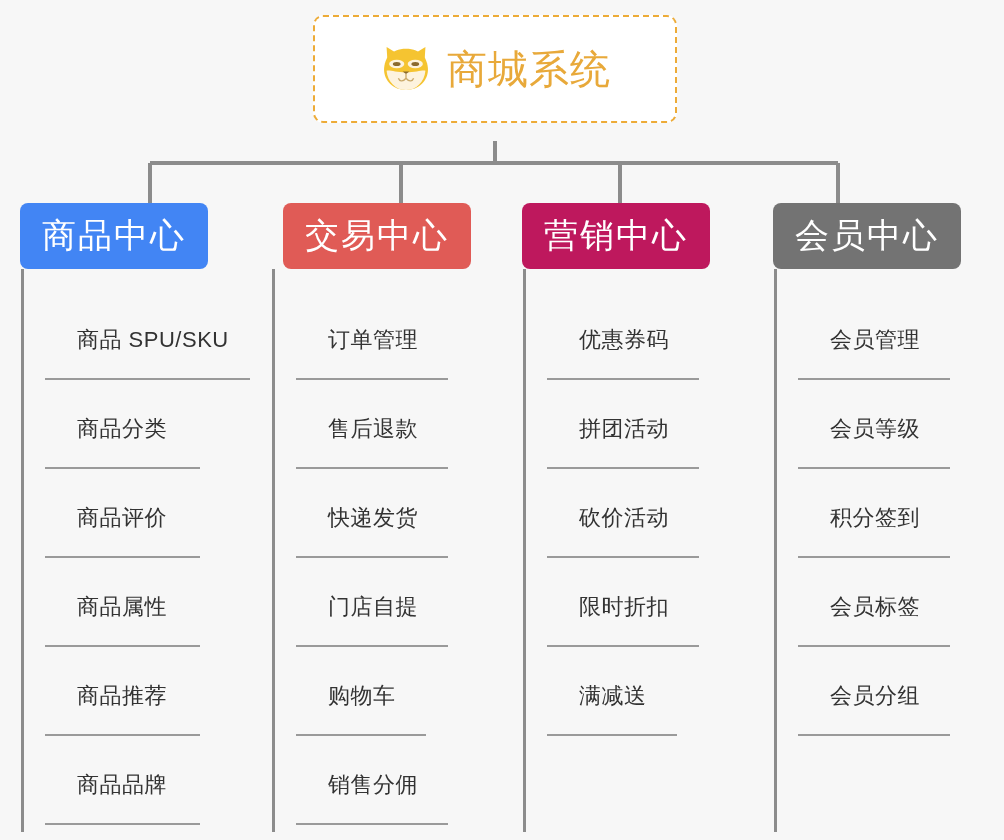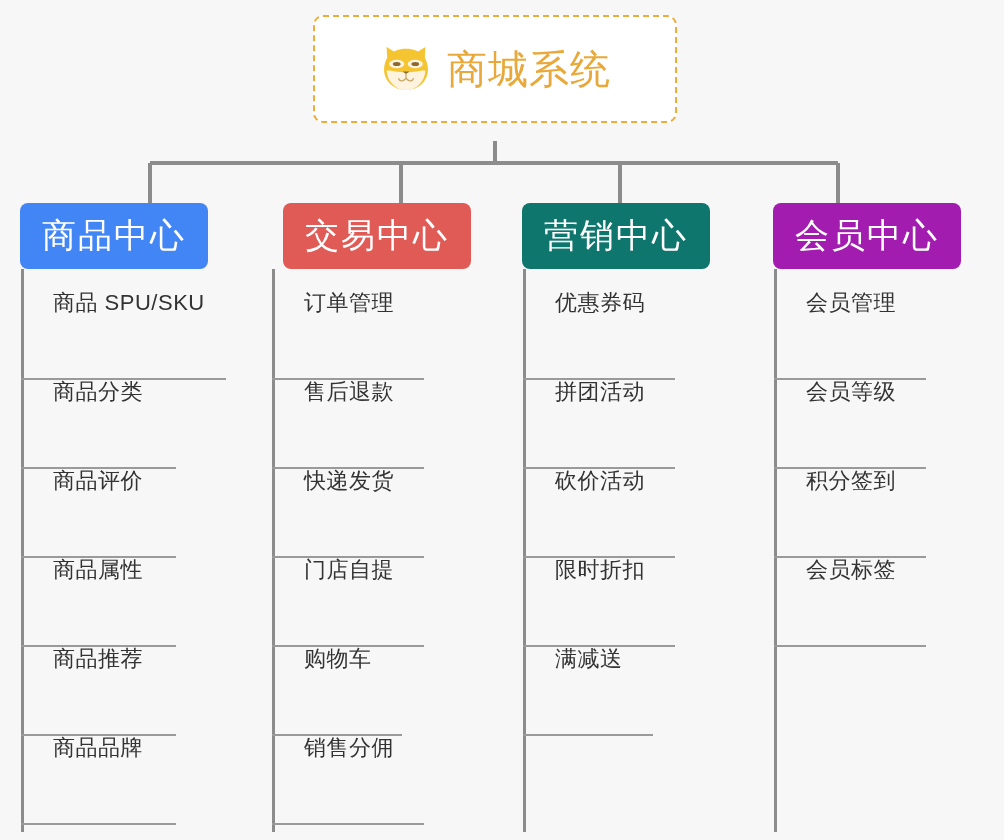--- a/index.html
+++ b/index.html
@@ -84,22 +84,22 @@
     display: flex;
     align-items: center;
     justify-content: center;
     color: #ffffff;
     font-size: 34px;
     letter-spacing: 2px;
     z-index: 2;
   }
   .col-0 .branch-header { background: #4285f4; }
   .col-1 .branch-header { background: #e05b56; margin-left: 32px; }
-  .col-2 .branch-header { background: #0f766e; }
-  .col-3 .branch-header { background: #a21caf; }
+  .col-2 .branch-header { background: #be185d; }
+  .col-3 .branch-header { background: #737373; }
 
   
   .spine {
     position: absolute;
     left: 21px;
     top: 66px;
     width: 3px;
     bottom: 8px;
     background: #8c8c8c;
     z-index: 1;
@@ -111,22 +111,24 @@
     padding-top: 22px;
     display: flex;
     flex-direction: column;
     z-index: 2;
   }
 
   .leaf {
     position: relative;
     height: 89px;
     display: flex;
+    align-items: flex-end;
     padding-left: 32px;
-    padding-bottom: 3px;
+    padding-bottom: 22px;
+    margin-left: 24px;
   }
   .leaf-text {
     font-size: 22px;
     color: #333333;
     white-space: nowrap;
     line-height: 1.1;
     padding-bottom: 6px;
     letter-spacing: 0.5px;
   }
   
@@ -292,17 +294,21 @@
           <span class="leaf-underline" style="width:152px"></span>
         </div>
         <div class="leaf">
           <span class="leaf-text">积分签到</span>
           <span class="leaf-underline" style="width:152px"></span>
         </div>
         <div class="leaf">
           <span class="leaf-text">会员标签</span>
           <span class="leaf-underline" style="width:152px"></span>
         </div>
+        <div class="leaf">
+          <span class="leaf-text">会员分组</span>
+          <span class="leaf-underline" style="width:152px"></span>
+        </div>
       </div>
     </div>
 
   </div>
 </div>
 
 </body></html>

